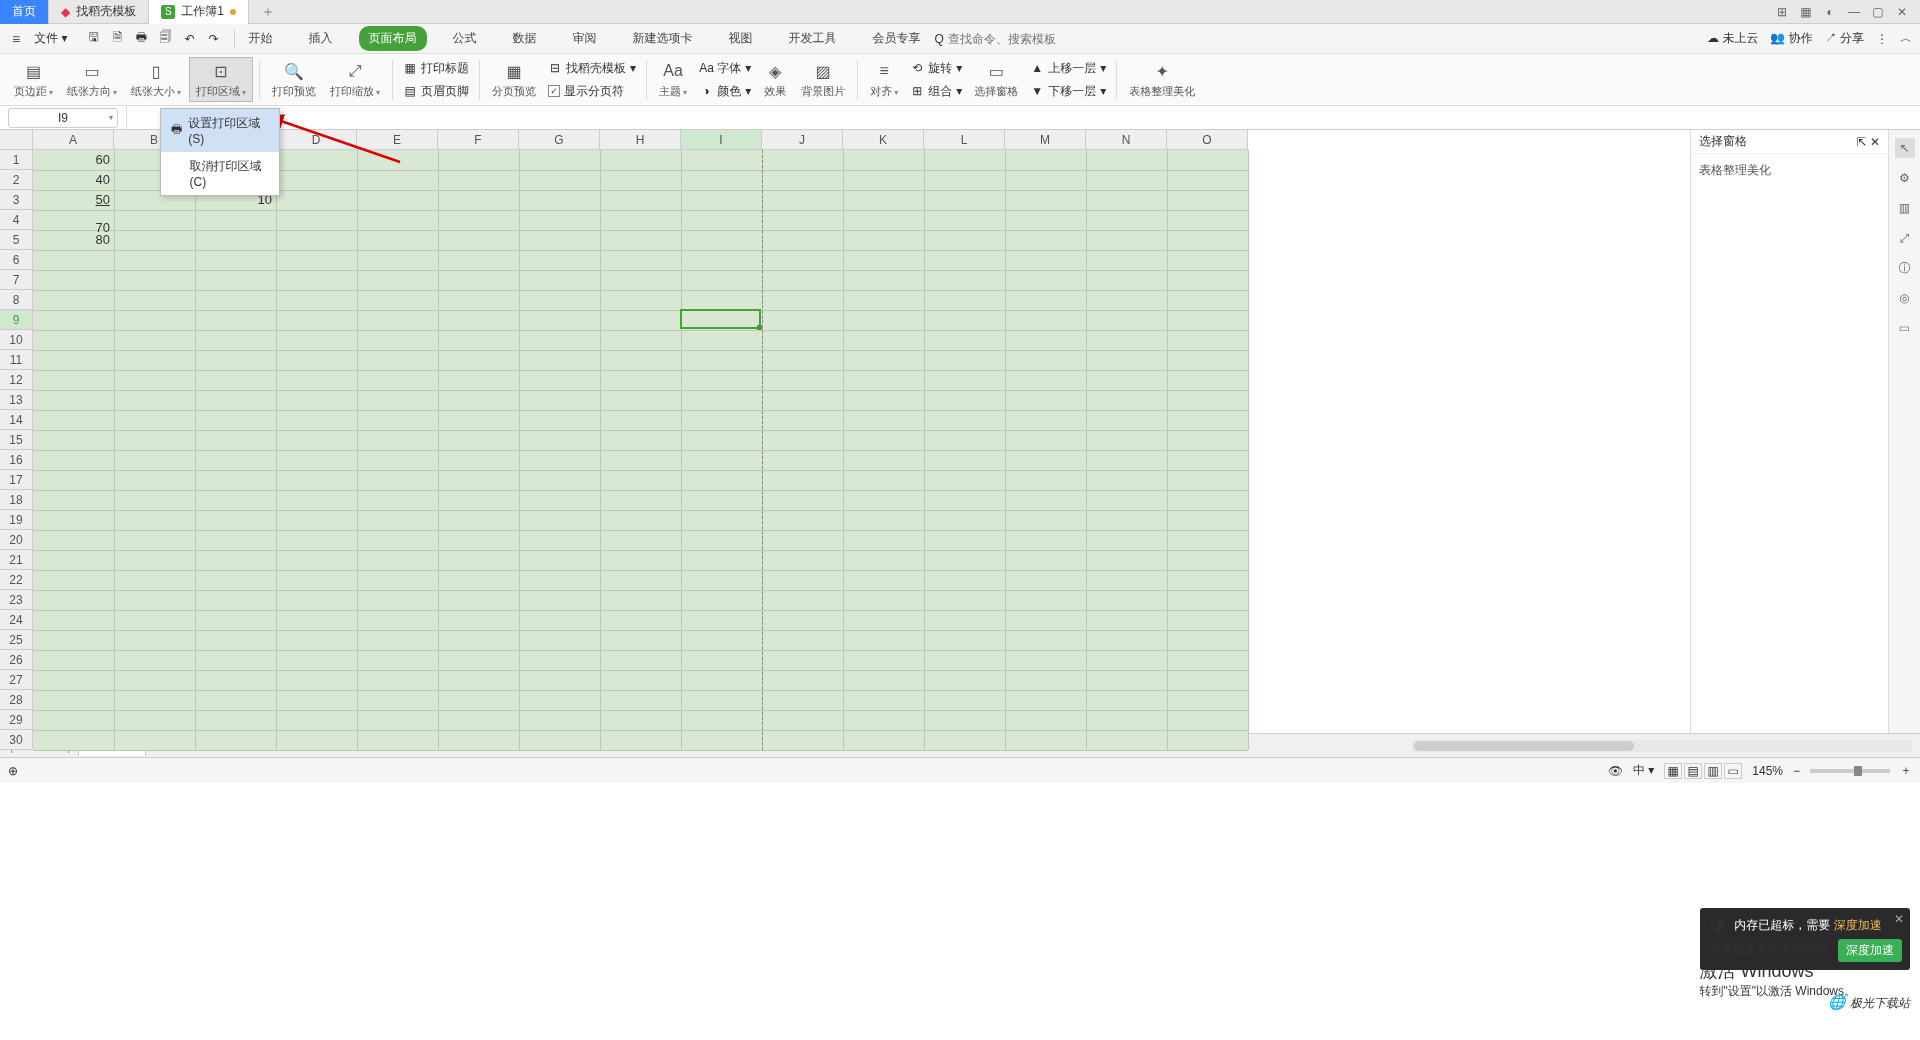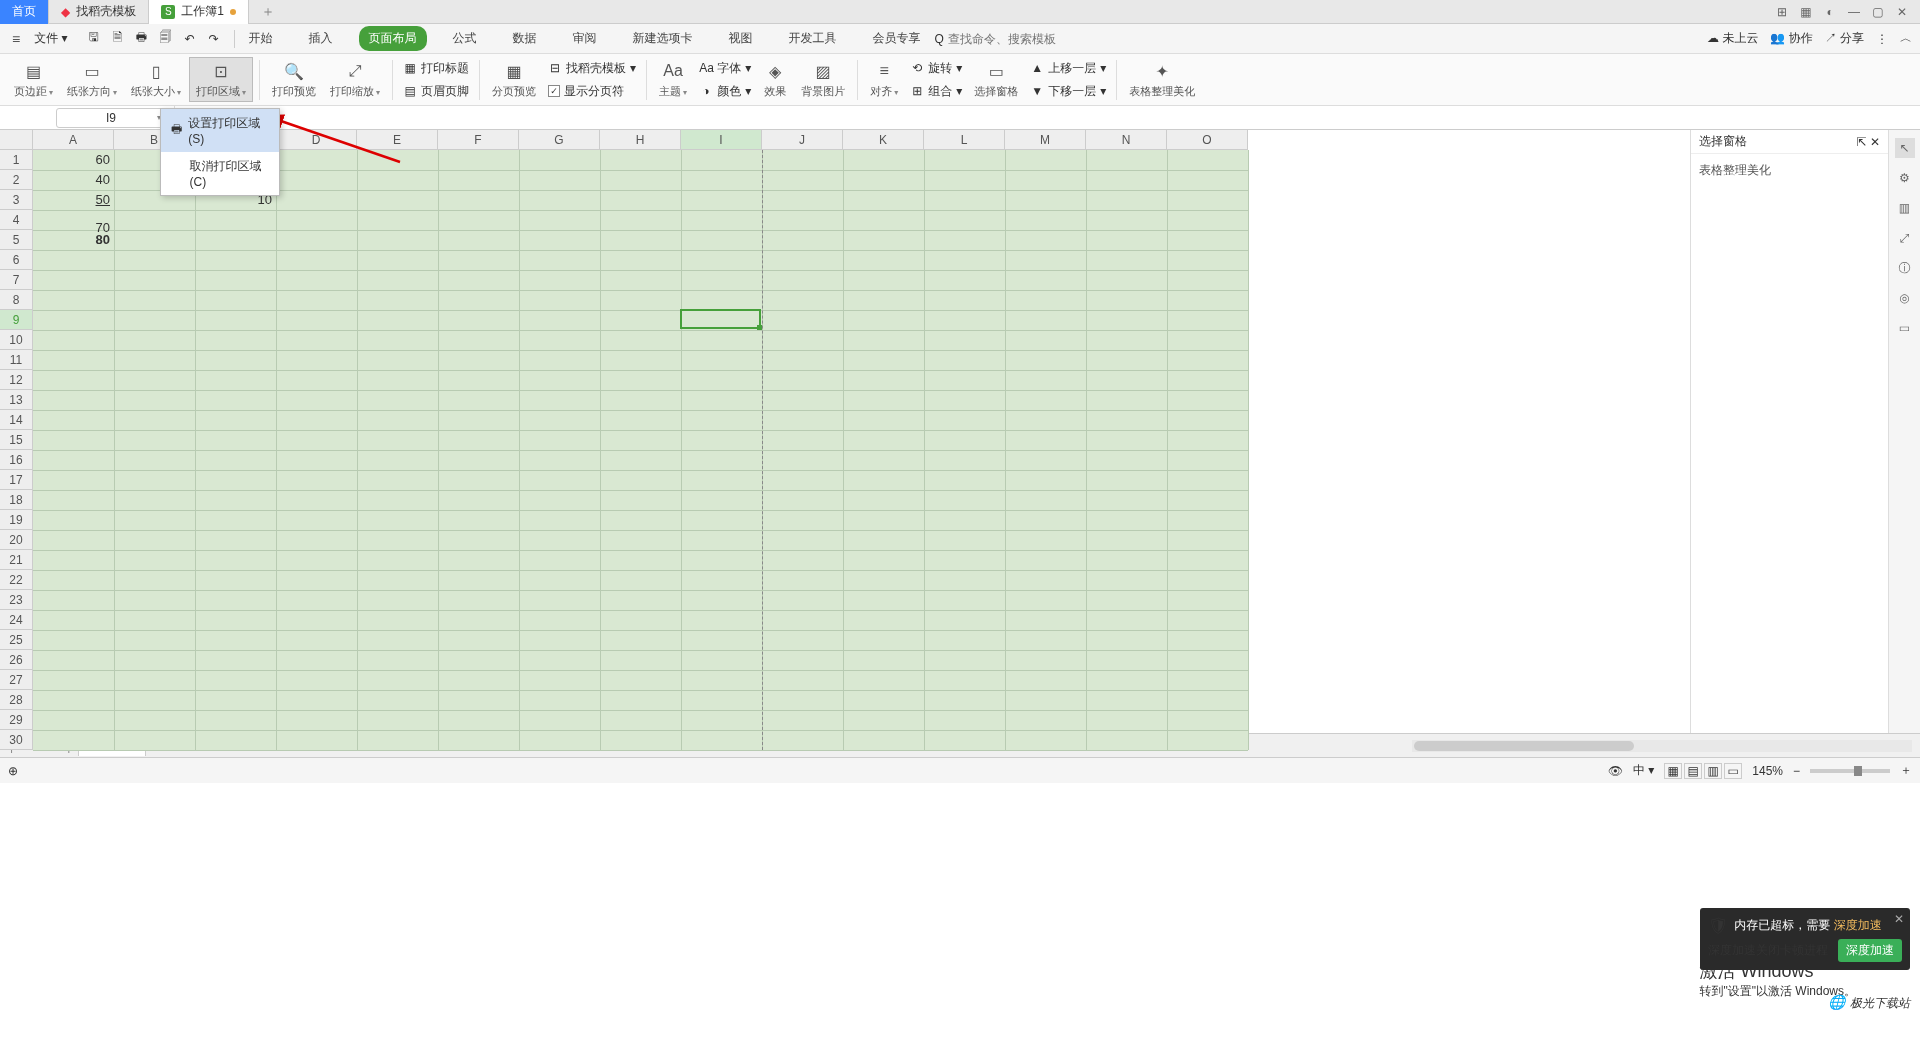--- a/index.html
+++ b/index.html
@@ -36,21 +36,21 @@
 .rib-small .ic{width:14px;height:14px;display:flex;align-items:center;justify-content:center;}
 .rib-stack{display:flex;flex-direction:column;gap:2px;}
 .chk{width:12px;height:12px;border:1px solid #888;display:inline-flex;align-items:center;justify-content:center;font-size:9px;background:#fff;}
 
 .dropdown{position:absolute;top:54px;left:160px;background:#fff;border:1px solid #bbb;box-shadow:2px 2px 6px rgba(0,0,0,.2);width:120px;z-index:100;}
 .dropdown .dd-item{padding:6px 10px;display:flex;align-items:center;gap:6px;cursor:pointer;}
 .dropdown .dd-item.hl{background:#d0e0f5;}
 
 .arrow-svg{position:absolute;top:58px;left:260px;z-index:99;pointer-events:none;}
 
-.formula-bar{height:24px;display:flex;align-items:center;border-bottom:1px solid #ccc;background:#fff;padding-left:48px;}
+.formula-bar{height:24px;display:flex;align-items:center;border-bottom:1px solid #ccc;background:#fff;}
 .name-box{width:110px;border:1px solid #ccc;border-radius:3px;margin:2px 8px;text-align:center;padding:2px;position:relative;display:flex;align-items:center;justify-content:center;}
 .name-box::after{content:"▾";position:absolute;right:4px;font-size:8px;color:#888;}
 .fx-area{flex:1;border-left:1px solid #ddd;height:100%;}
 
 .sheet-area{display:flex;height:603px;position:relative;}
 .corner{width:33px;height:20px;background:#eee;border:1px solid #ccc;border-top:none;border-left:none;}
 .col-headers{display:flex;height:20px;}
 .col-h{width:81px;background:#eee;border-right:1px solid #ccc;border-bottom:1px solid #ccc;text-align:center;line-height:20px;color:#555;}
 .col-h.sel{background:#d0e8cf;}
 .row-headers{display:flex;flex-direction:column;}
@@ -378,21 +378,21 @@
             <div class="gl-h" style="top: 560px;"></div>
             <div class="gl-h" style="top: 580px;"></div>
             <div class="gl-h" style="top: 600px;"></div>
           </div>
         <div class="cells" id="cells">
             <div class="cell-val" style="left: 0px; top: 0px;">60</div>
             <div class="cell-val" style="left: 0px; top: 20px;">40</div>
             <div class="cell-val" style="left: 0px; top: 40px; text-decoration: underline;">50</div>
             <div class="cell-val" style="left: 162px; top: 40px;">10</div>
             <div class="cell-val" style="left: 0px; top: 68px;">70</div>
-            <div class="cell-val" style="left: 0px; top: 80px; font-weight: bold;">80</div>
+            <div class="cell-val" style="left: 0px; top: 80px;">80</div>
           </div>
         <div class="dash-line" style="left:729px;"></div>
         <div class="active-cell" id="active" style="left: 647px; top: 159px;"></div>
       </div>
     </div>
   </div>
   <div class="vscroll">
       <div class="vscroll-thumb"></div>
     </div>
 

